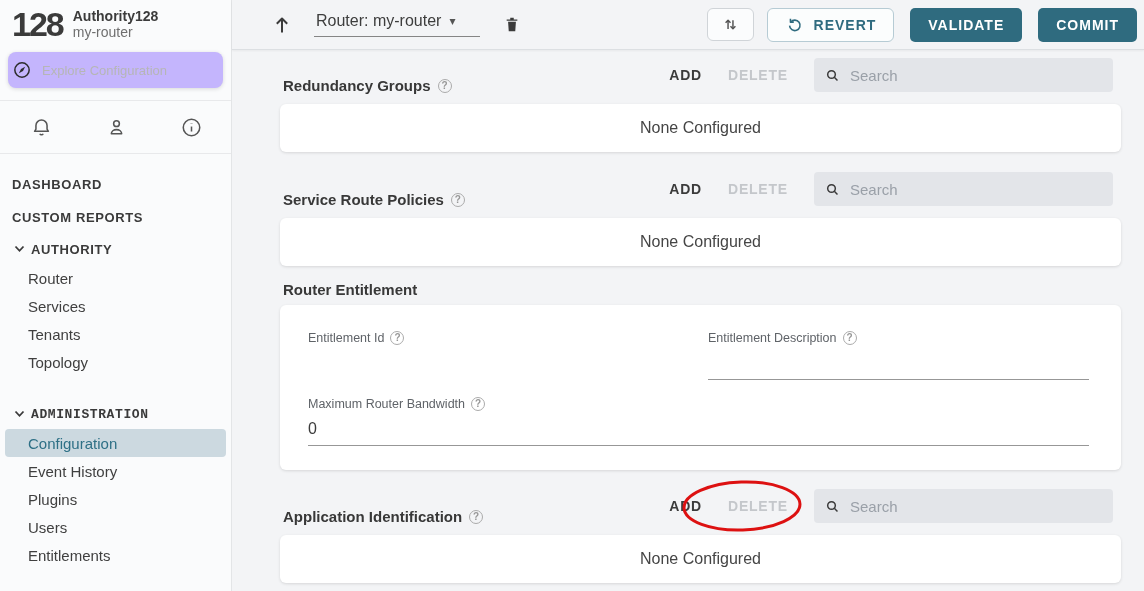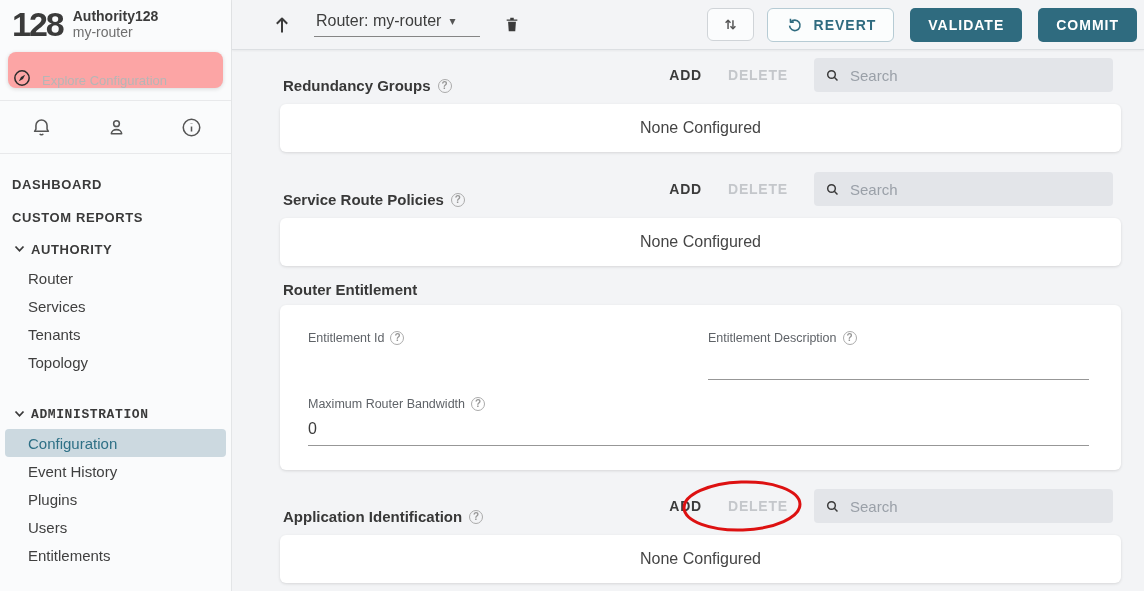--- a/index.html
+++ b/index.html
@@ -7,21 +7,21 @@
   body { font-family:"Liberation Sans","DejaVu Sans",sans-serif; background:#f3f4f6; color:#3b3b3b; }
   .frame { position:relative; width:1144px; height:591px; overflow:hidden; background:#f3f4f6; }
 
   
   .sidebar { position:absolute; left:0; top:0; width:232px; height:591px; background:#fafbfc; border-right:1px solid #e3e5e7; }
   .brand-row { display:flex; align-items:flex-start; padding:6px 10px 2px 12px; }
   .brand-logo { font-size:34px; font-weight:700; letter-spacing:-2px; color:#3b3b3b; line-height:36px; }
   .brand-text { margin-left:10px; padding-top:2px; }
   .brand-title { font-size:14px; font-weight:700; color:#3b3b3b; line-height:16px; }
   .brand-sub { font-size:14px; color:#6f6f6f; line-height:16px; }
-  .explore-box { margin:8px 8px 0 8px; height:36px; background:#fca5a5; border-radius:8px; box-shadow:0 1px 4px rgba(0,0,0,.14); display:flex; align-items:flex-end; padding:0 4px; }
+  .explore-box { margin:8px 8px 0 8px; height:36px; background:#c4b5fd; border-radius:8px; box-shadow:0 1px 4px rgba(0,0,0,.14); display:flex; align-items:center; padding:0 4px; }
   .explore-box input { flex:1; border:none; outline:none; background:transparent; font-size:13px; color:#3b3b3b; margin-left:10px; font-family:inherit; }
   .explore-box input::placeholder { color:#b6b6b6; }
   .side-divider { height:1px; background:#e8e9eb; margin-top:12px; }
   .icon-row { height:53px; display:flex; align-items:center; justify-content:space-between; padding:0 28px 0 30px; border-bottom:1px solid #e8e9eb; }
   .icon-btn { background:none; border:none; cursor:pointer; display:flex; align-items:center; }
   .nav { list-style:none; padding-top:14px; }
   .nav li { display:flex; align-items:center; cursor:pointer; }
   .nav .caps { height:33px; padding-left:12px; font-size:13px; font-weight:700; letter-spacing:.6px; color:#3a3a3a; }
   .nav .group { height:30px; padding-left:14px; font-size:13px; font-weight:700; letter-spacing:.6px; color:#3a3a3a; }
   .nav .group.spaced { margin-top:23px;font-family:Liberation Mono, monospace; }

